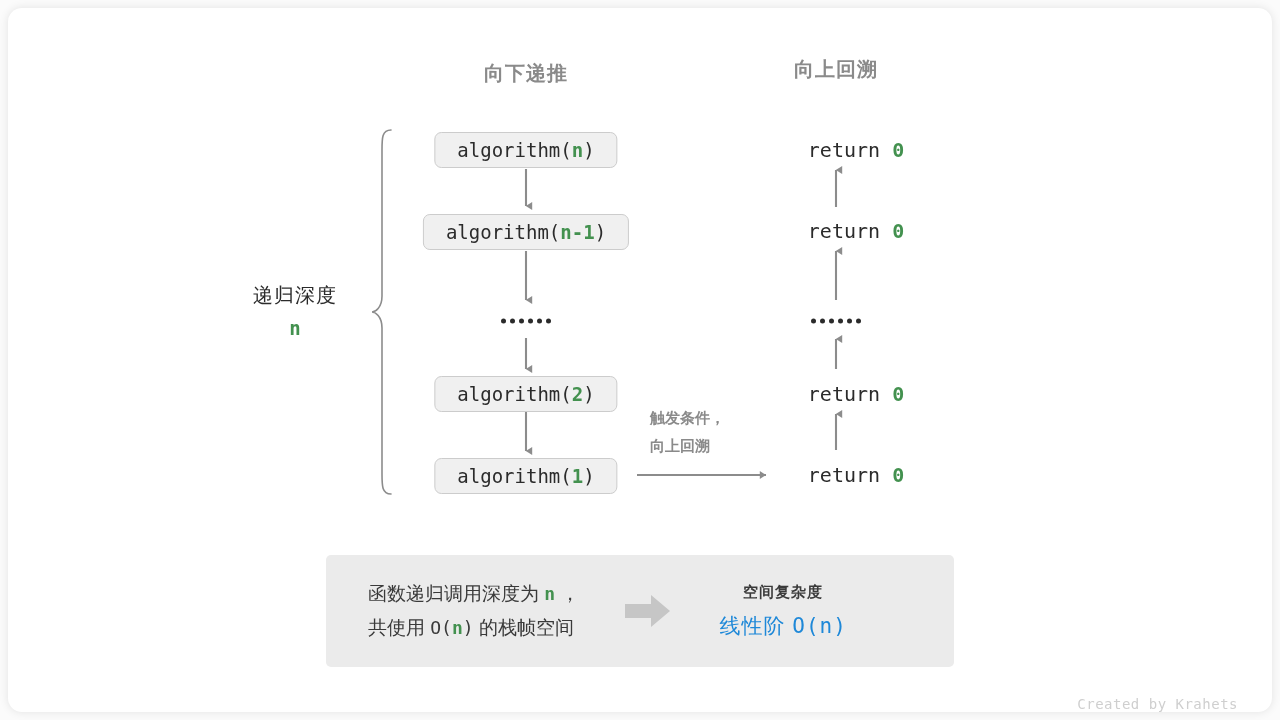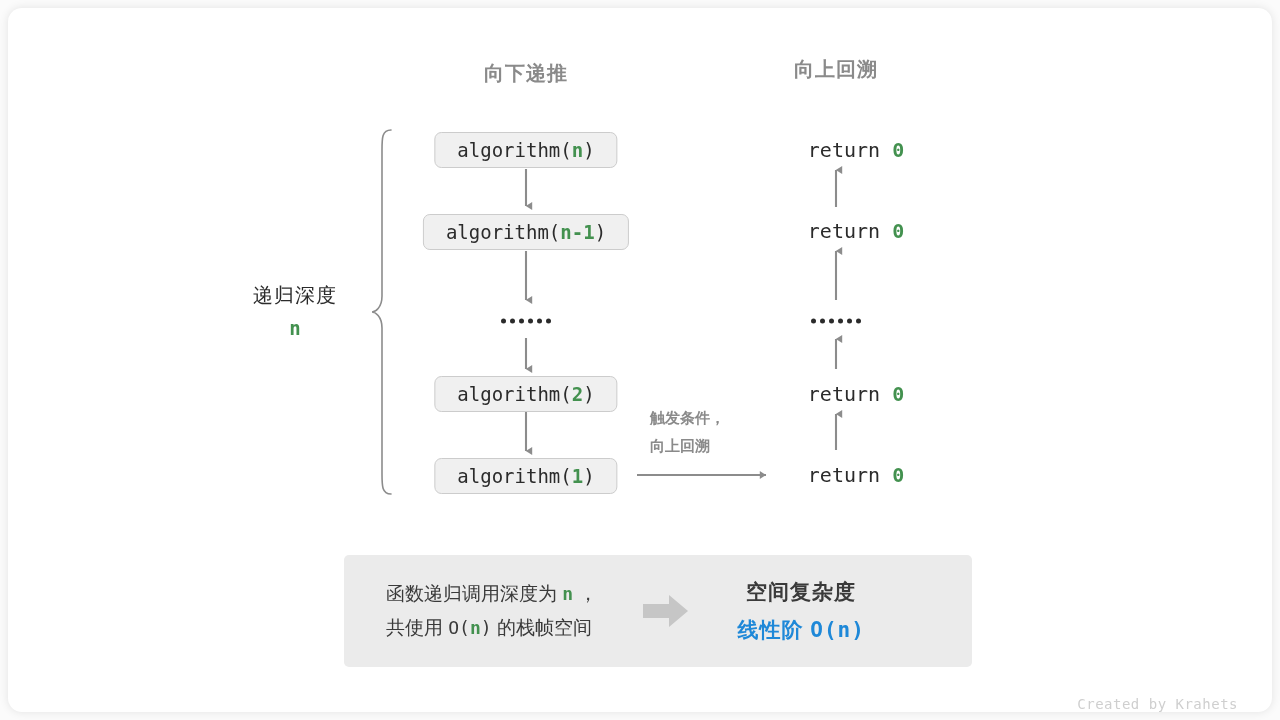--- a/index.html
+++ b/index.html
@@ -140,21 +140,21 @@
     font-size: 15px;
     font-weight: bold;
     color: #8a8a8a;
     line-height: 28px;
     white-space: nowrap;
   }
 
   
   #summary {
     position: absolute;
-    left: 344px;
+    left: 326px;
     top: 555px;
     width: 628px;
     height: 112px;
     background: #ebebeb;
     border-radius: 5px;
     display: flex;
     align-items: center;
   }
   #summary-left {
     margin-left: 42px;
@@ -177,30 +177,30 @@
     margin-left: 46px;
     flex: 0 0 auto;
   }
   #summary-right {
     margin-left: 48px;
     text-align: center;
     white-space: nowrap;
   }
   #summary-right .sr-title {
     display: block;
-    font-size: 21px;
+    font-size: 15px;
     font-weight: bold;
     color: #3a3a3a;
     letter-spacing: 1px;
   }
   #summary-right .sr-value {
     display: block;
     margin-top: 10px;
     font-size: 21px;
-    font-weight: bold;
+    font-weight: normal;
     color: #1e88d8;
     letter-spacing: 1px;
   }
   #summary-right .sr-value .mono {
     font-family: "DejaVu Sans Mono", "Liberation Mono", monospace;
   }
 
   
   #watermark {
     position: absolute;

